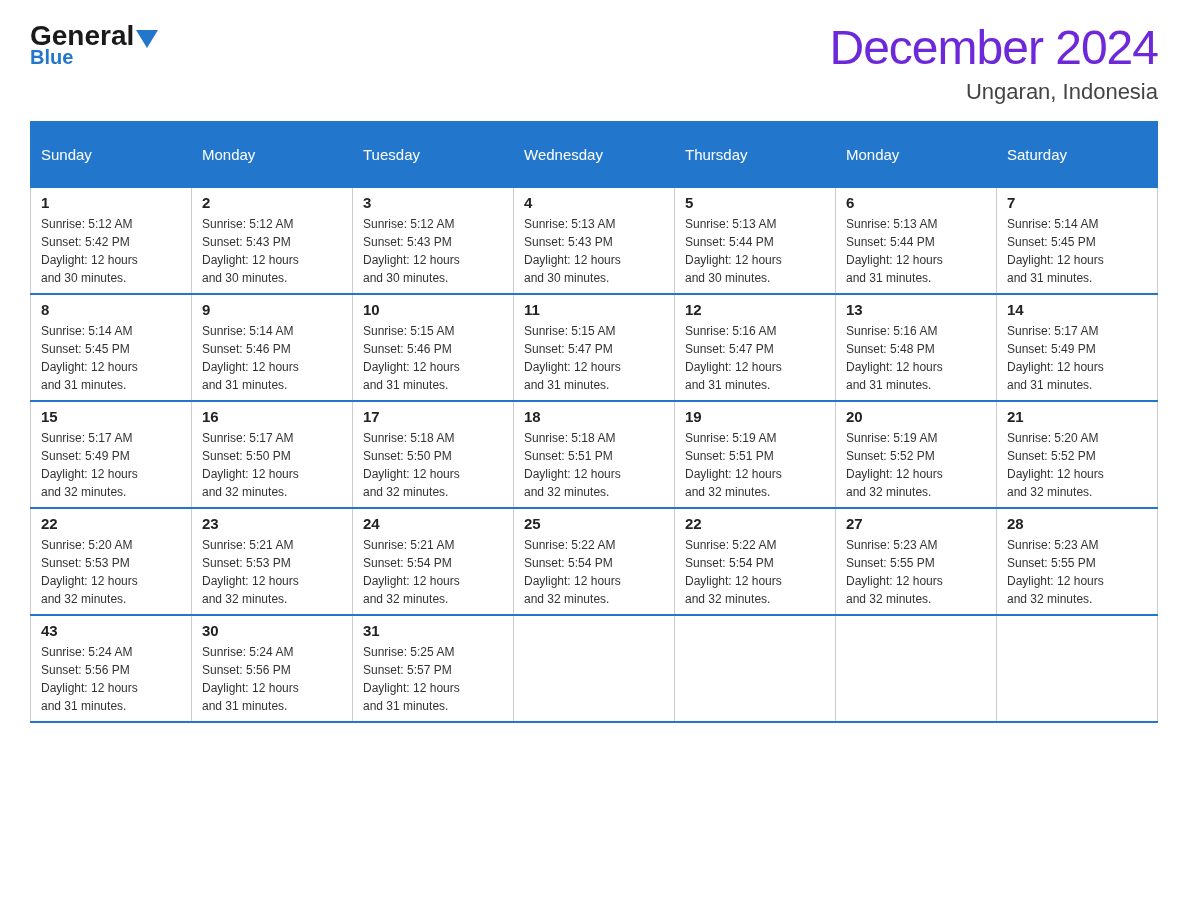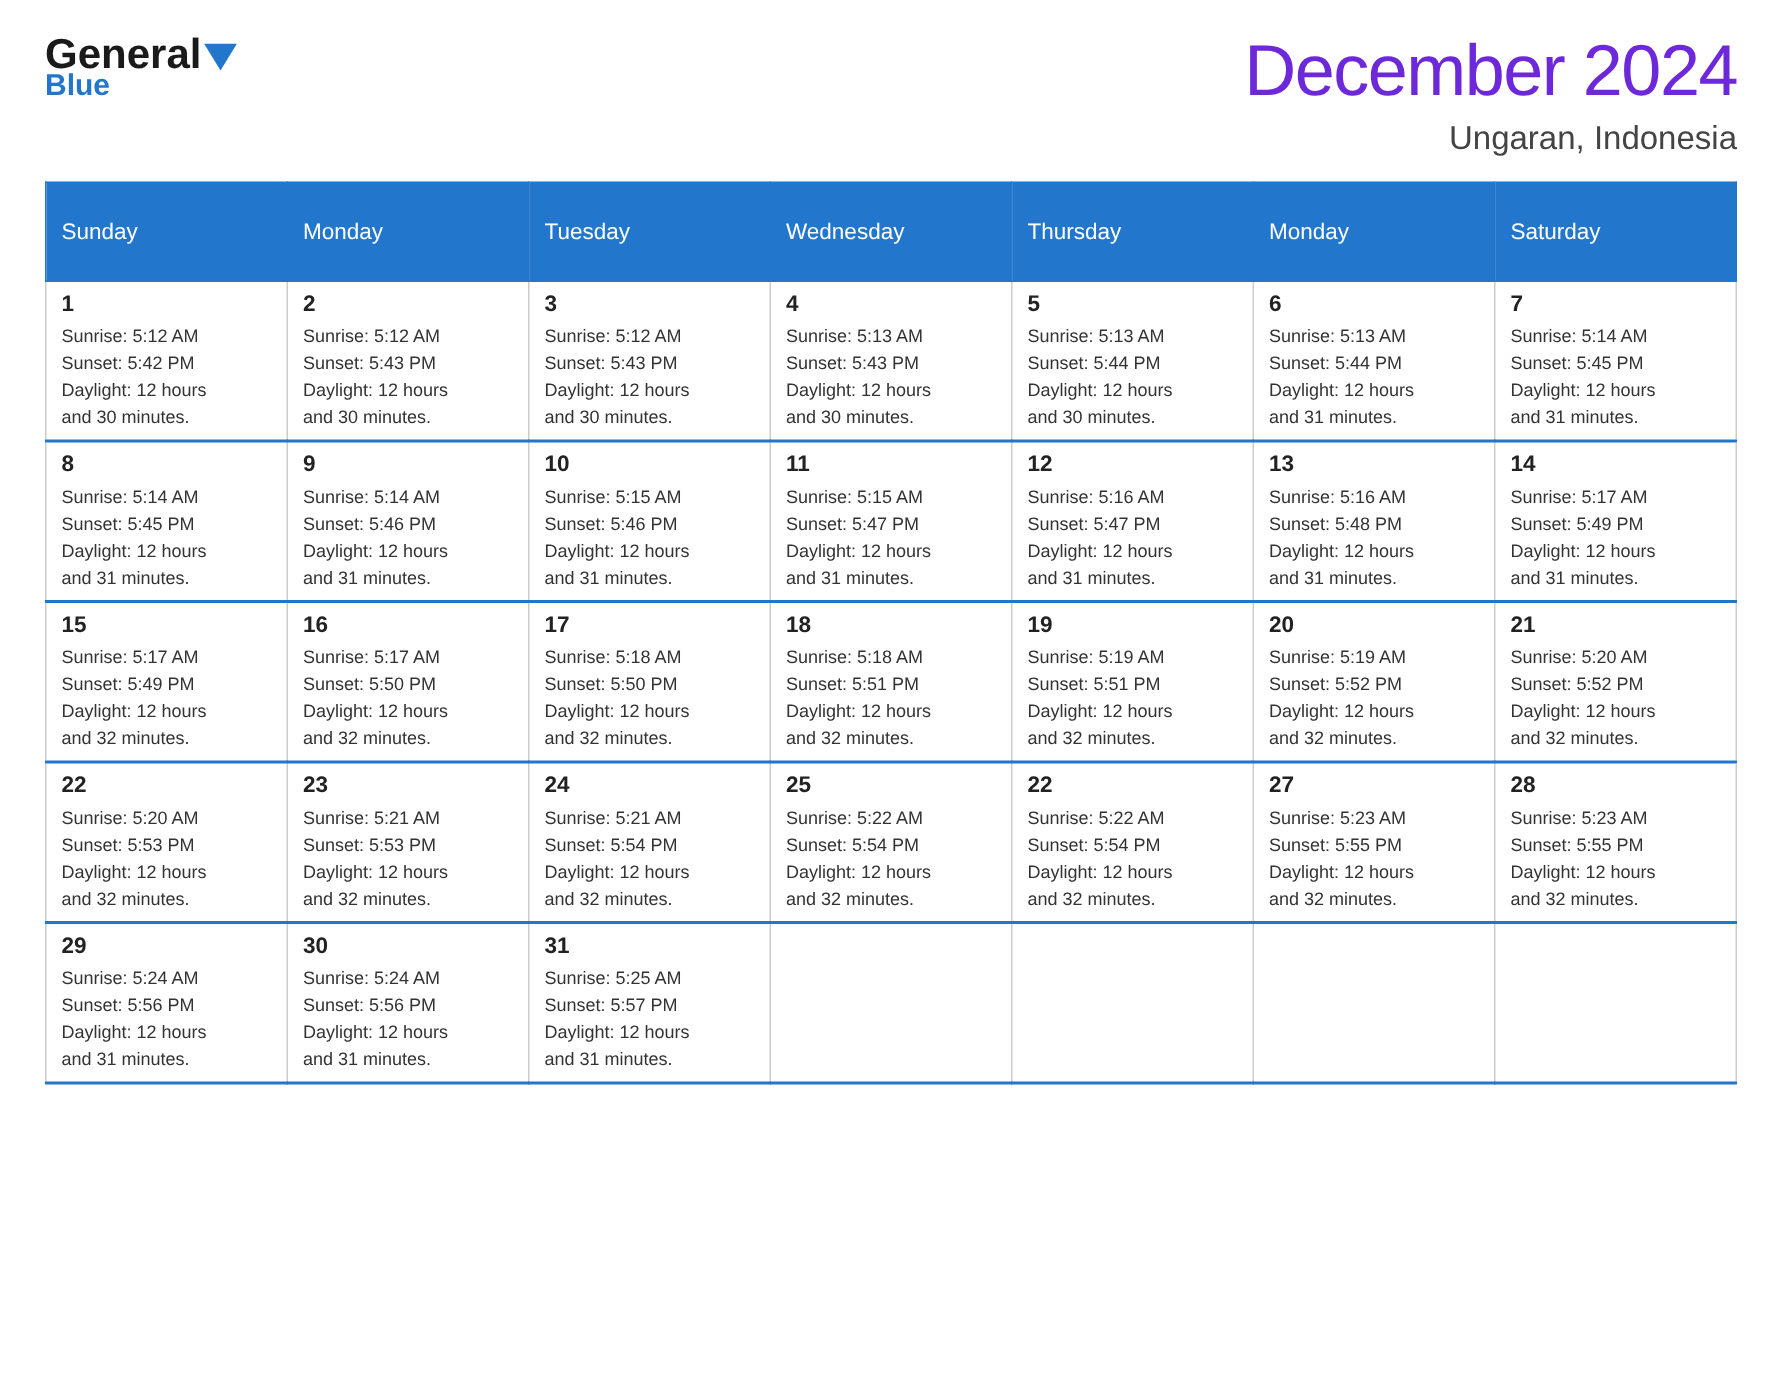--- a/index.html
+++ b/index.html
@@ -365,21 +365,21 @@
         <div class="day-info">
           Sunrise: 5:23 AM<br>
           Sunset: 5:55 PM<br>
           Daylight: 12 hours<br>
           and 32 minutes.
         </div>
       </td>
       </tr>
       <tr>
         <td>
-        <span class="day-number">29</span>
+        <span class="day-number">43</span>
         <div class="day-info">
           Sunrise: 5:24 AM<br>
           Sunset: 5:56 PM<br>
           Daylight: 12 hours<br>
           and 31 minutes.
         </div>
       </td>
         <td>
         <span class="day-number">30</span>
         <div class="day-info">

